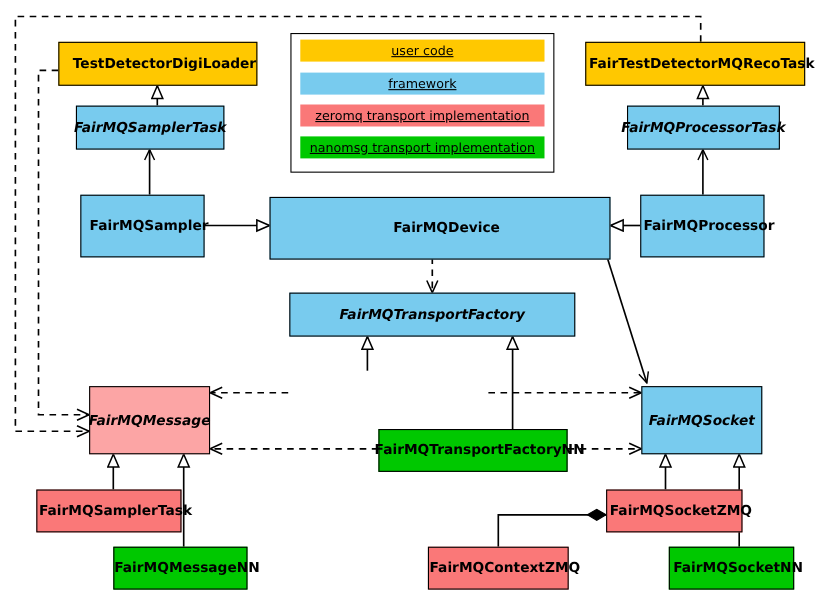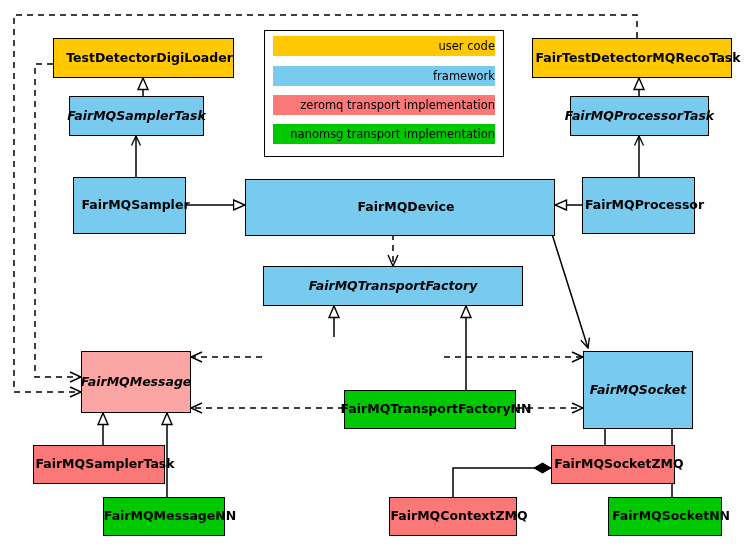--- a/index.html
+++ b/index.html
@@ -9,22 +9,22 @@
   svg{position:absolute;top:0;left:0;}
   .nodebox{position:absolute;box-sizing:border-box;border:1.6px solid #000;
            display:flex;align-items:center;justify-content:center;
            text-align:center;line-height:1.15;}
   .nodebox span{display:block;padding:0 4px;}
   .bold{font-weight:bold;padding-left:12px;}
   .bolditalic{font-weight:bold;font-style:italic;}
   .legendbox{position:absolute;box-sizing:border-box;border:1.6px solid #000;
              background:#fff;}
   .legendrow{position:absolute;box-sizing:border-box;
-             display:flex;align-items:center;justify-content:flex-end;
-             font-size:11.5px;color:#000;}
+             display:flex;align-items:center;justify-content:center;
+             font-size:11.5px;color:#000;text-decoration:underline;}
 </style>
 </head>
 <body>
 
 <div id="diagram">
 
   <svg width="748" height="549">
     <defs>
       <marker id="hollowTri" markerWidth="14" markerHeight="14" refX="12.5" refY="6" orient="auto" markerUnits="userSpaceOnUse">
         <path d="M1,1 L12.5,6 L1,11 z" fill="#ffffff" stroke="#000" stroke-width="1.4"></path>
@@ -147,21 +147,21 @@
   </div>
   <div class="nodebox bolditalic" style="left:263px;top:266px;width:260px;height:40px;background:#78CBEE;font-size:12.5px;">
     <span>FairMQTransportFactory</span>
   </div>
   <div class="nodebox bold" style="left:344px;top:390px;width:172px;height:39px;background:#00C800;font-size:12.5px;">
     <span>FairMQTransportFactoryNN</span>
   </div>
   <div class="nodebox bolditalic" style="left:81px;top:351px;width:110px;height:62px;background:#fca5a5;font-size:12.5px;font-style:italic;">
     <span>FairMQMessage</span>
   </div>
-  <div class="nodebox bolditalic" style="left:583px;top:351px;width:110px;height:78px;background:#78CBEE;font-size:12.5px;">
+  <div class="nodebox bolditalic" style="left:583px;top:351px;width:110px;height:62px;background:#78CBEE;font-size:12.5px;">
     <span>FairMQSocket</span>
   </div>
   <div class="nodebox bold" style="left:33px;top:445px;width:132px;height:39px;background:#FA7878;font-size:12.5px;">
     <span>FairMQSamplerTask</span>
   </div>
   <div class="nodebox bold" style="left:103px;top:497px;width:122px;height:39px;background:#00C800;font-size:12.5px;">
     <span>FairMQMessageNN</span>
   </div>
   <div class="nodebox bold" style="left:551px;top:445px;width:124px;height:39px;background:#FA7878;font-size:12.5px;">
     <span>FairMQSocketZMQ</span>

